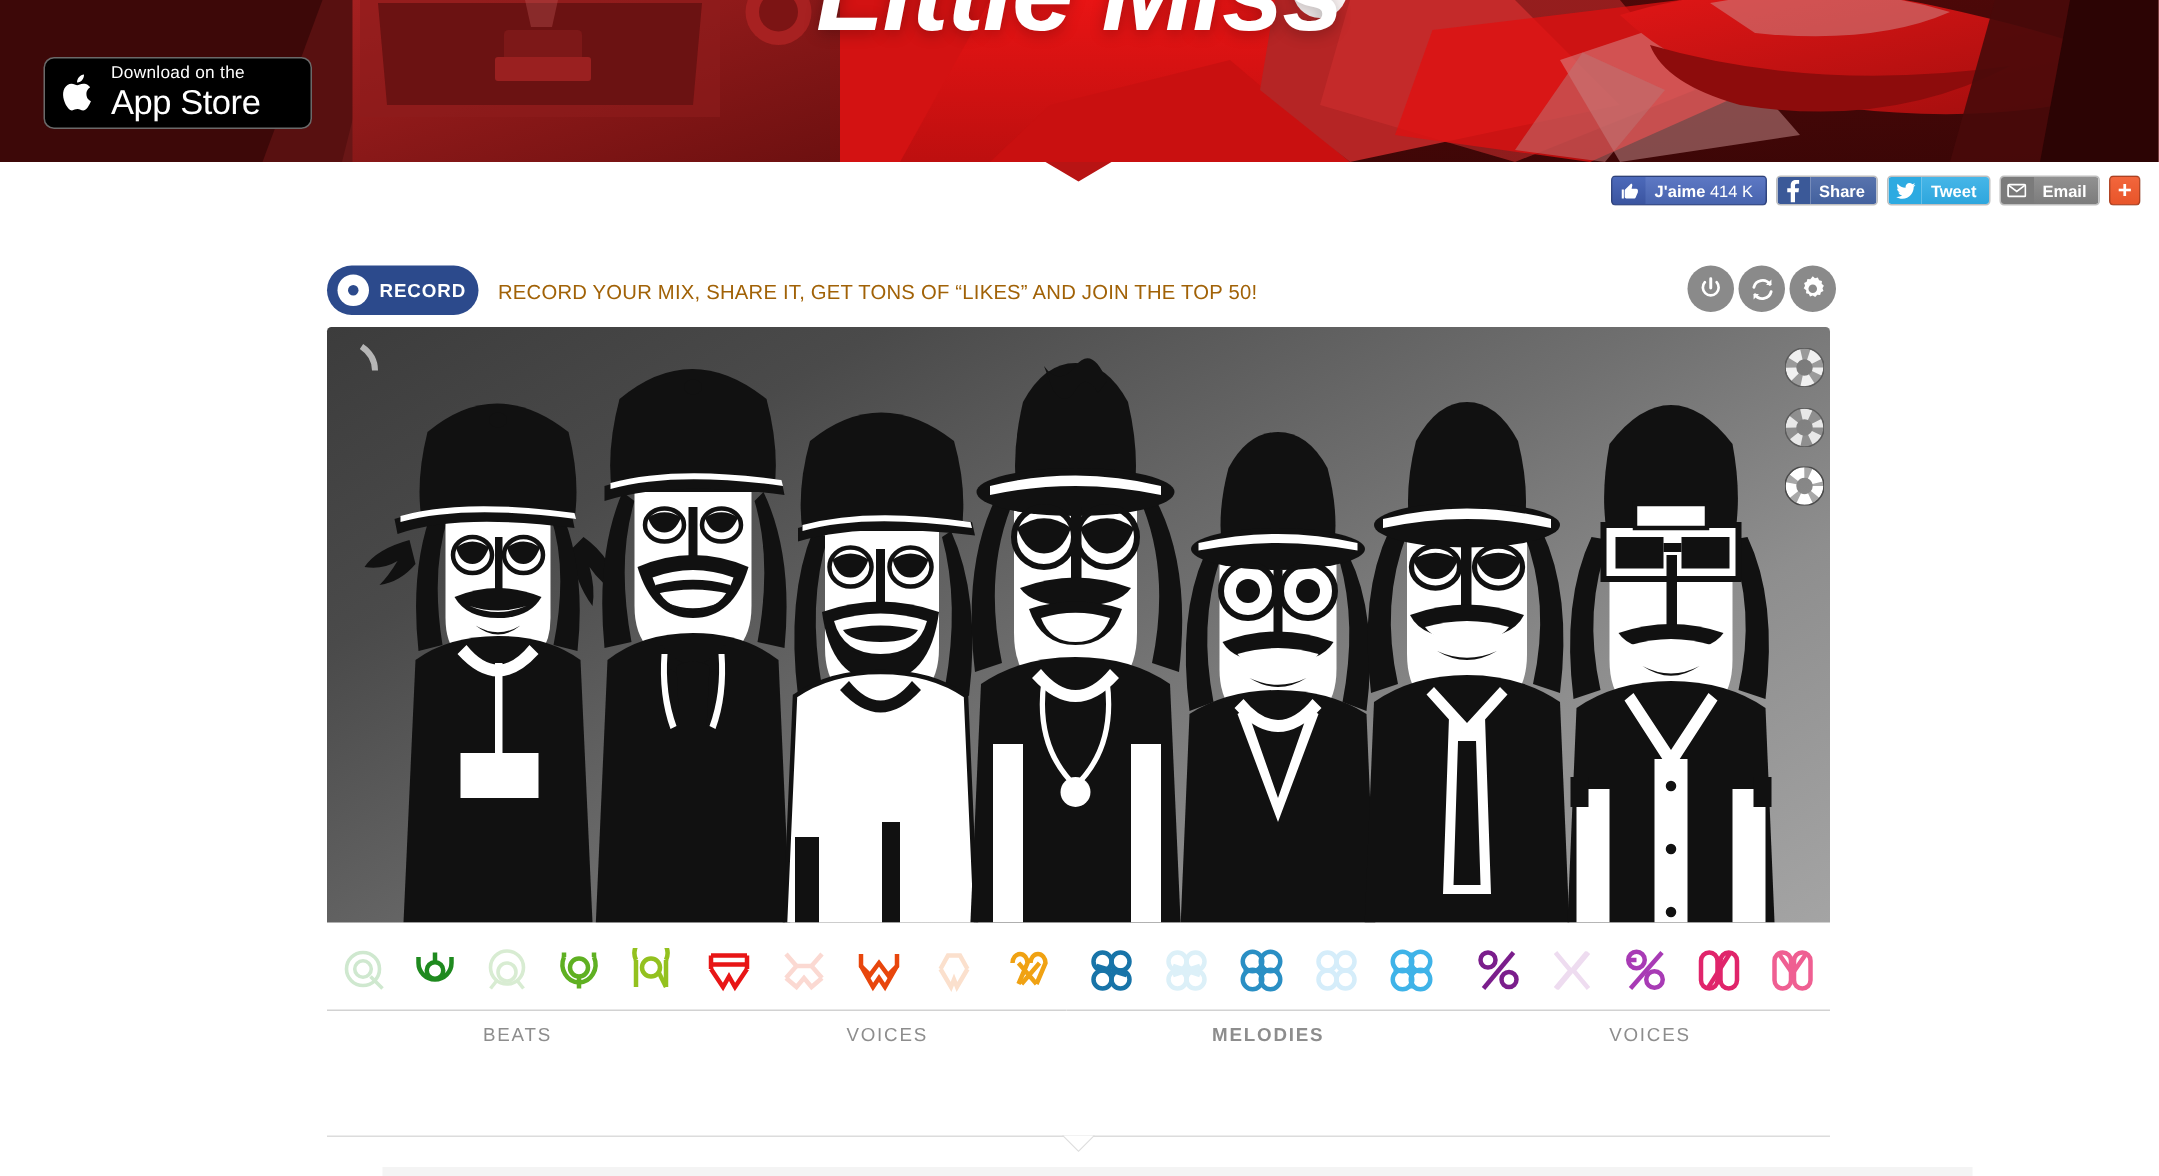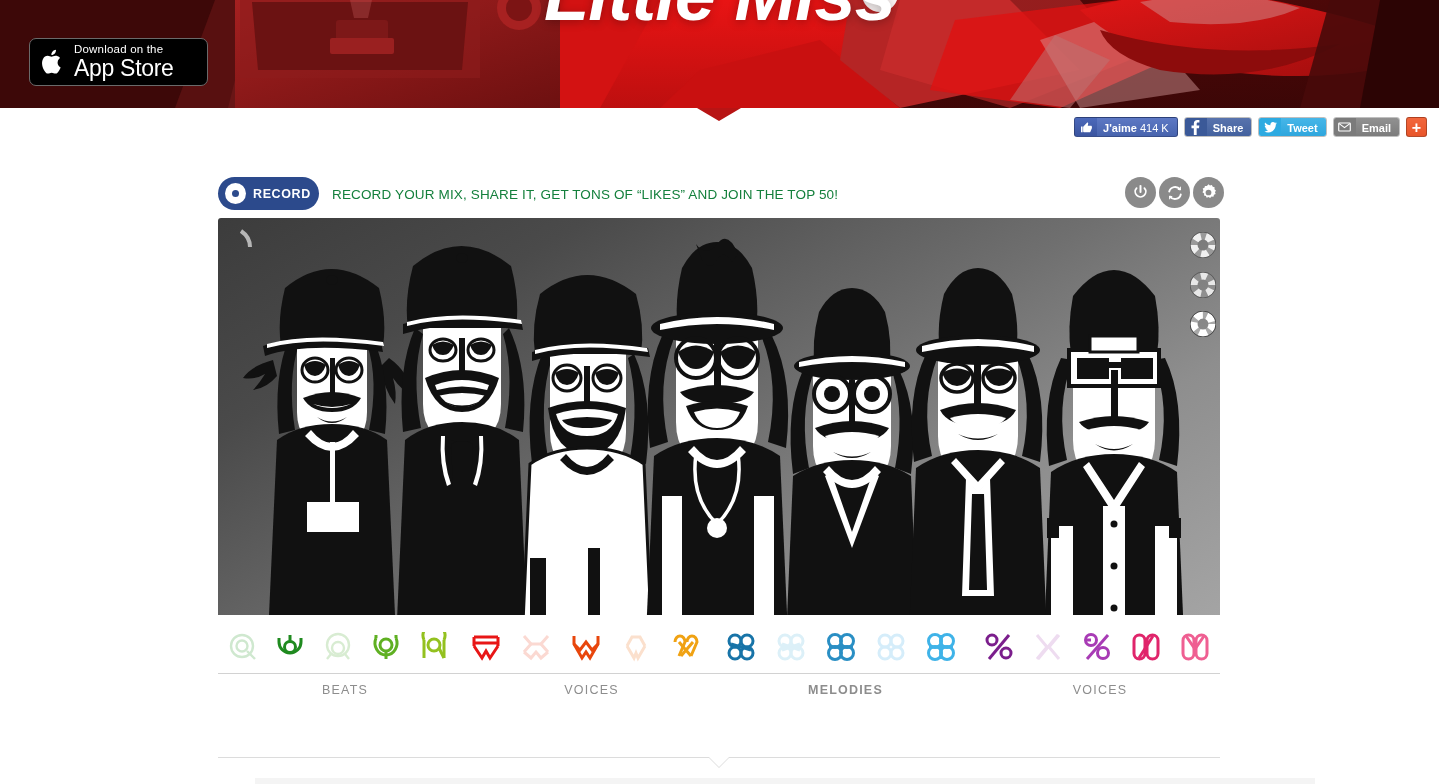--- a/index.html
+++ b/index.html
@@ -101,21 +101,21 @@
   #record-btn .disc:after{
     content:""; position:absolute; left:50%; top:50%;
     width:7px;height:7px;margin:-3.5px 0 0 -3.5px;border-radius:50%;
     background:#2c4a8c;
   }
   #record-btn .rlabel{
     margin-left:7px; color:#fff; font-size:12.5px; font-weight:bold; letter-spacing:.6px;
   }
   #record-tagline{
     position:absolute; left:114px; top:19px;
-    color:#15803d; font-size:13.5px; letter-spacing:.15px; white-space:nowrap;
+    color:#a16207; font-size:13.5px; letter-spacing:.15px; white-space:nowrap;
   }
   .ctrl-ic{
     position:absolute; top:9px; width:31px;height:31px;border-radius:50%;
     background:#8a8a8a; cursor:pointer;
     display:flex;align-items:center;justify-content:center;
   }
   #ctrl-power{ right:64px; }
   #ctrl-reset{ right:30px; }
   #ctrl-settings{ right:-4px; }
 

